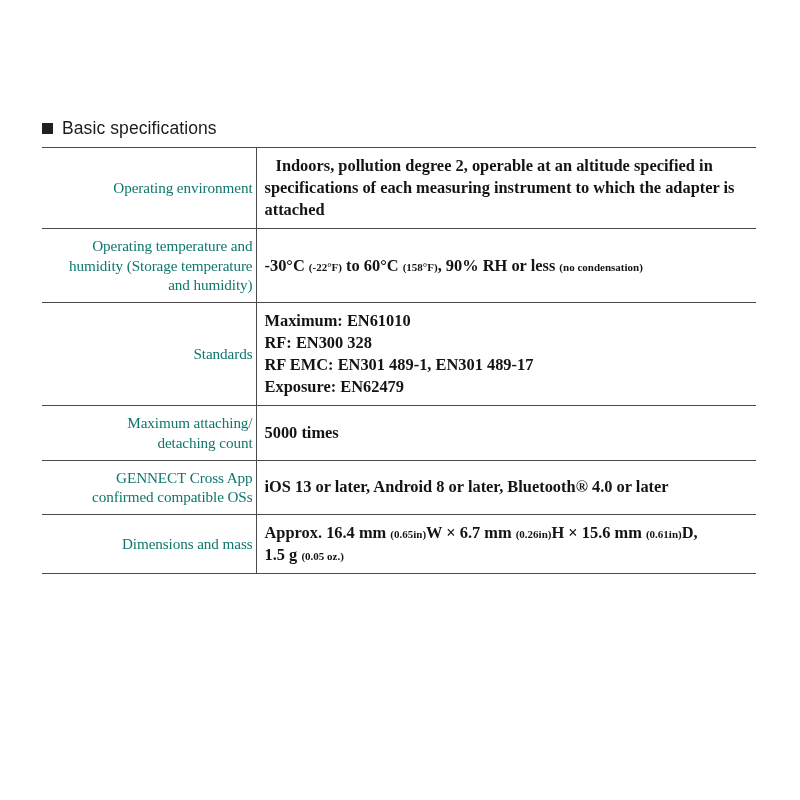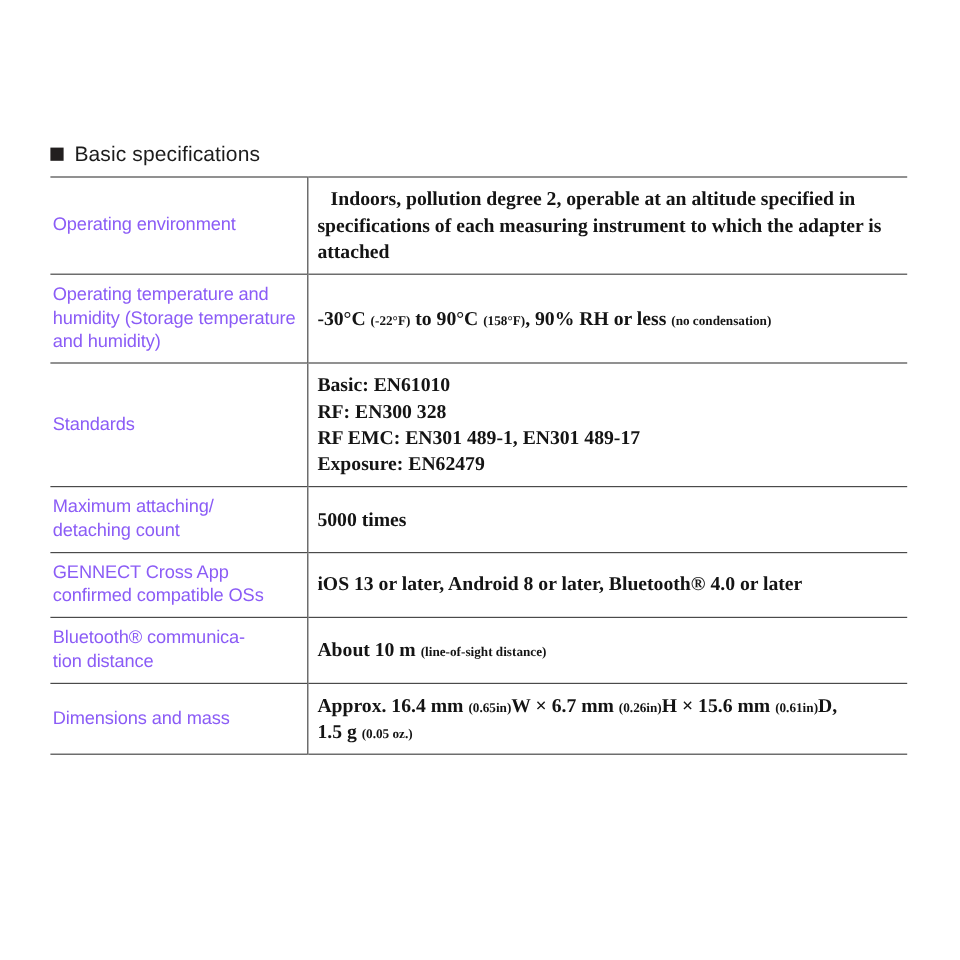--- a/index.html
+++ b/index.html
@@ -65,28 +65,29 @@
 
   .spec-table td {
     padding: 0;
     vertical-align: middle;
   }
 
   
   td.label-cell {
     width: 214px;
     vertical-align: middle;
-    font-family: Liberation Sans, sans-serif;
+    font-family: Liberation Serif, serif;
     font-size: 15.2px;
     line-height: 1.30;
-    color: #8b5cf6;
+    color: #0f766e;
     padding: 7px 3px 7px 2px;
     letter-spacing: -0.1px;
     border-right: 1.4px solid #4a4a4a;
     box-sizing: border-box;
+    text-align: right;
   }
 
   
   td.value-cell {
     vertical-align: top;
     font-family: "Liberation Serif", serif;
     font-size: 16.4px;
     line-height: 1.34;
     color: #141414;
     padding: 7px 4px 7px 8px;
@@ -130,28 +131,28 @@
         </td>
       </tr>
 
       <tr>
         <td class="label-cell">
           <span class="line">Operating temperature and</span>
           <span class="line">humidity (Storage temperature</span>
           <span class="line">and humidity)</span>
         </td>
         <td class="value-cell vcenter">
-          <span>-30°C </span><span class="small">(-22°F)</span><span> to 90°C </span><span class="small">(158°F)</span><span>, 90% RH or less </span><span class="small">(no condensation)</span>
+          <span>-30°C </span><span class="small">(-22°F)</span><span> to 60°C </span><span class="small">(158°F)</span><span>, 90% RH or less </span><span class="small">(no condensation)</span>
         </td>
       </tr>
 
       <tr>
         <td class="label-cell">Standards</td>
         <td class="value-cell">
-          <span class="line">Basic: EN61010</span>
+          <span class="line">Maximum: EN61010</span>
           <span class="line">RF: EN300 328</span>
           <span class="line">RF EMC: EN301 489-1, EN301 489-17</span>
           <span class="line">Exposure: EN62479</span>
         </td>
       </tr>
 
       <tr>
         <td class="label-cell">
           <span class="line">Maximum attaching/</span>
           <span class="line">detaching count</span>
@@ -160,29 +161,20 @@
       </tr>
 
       <tr>
         <td class="label-cell">
           <span class="line">GENNECT Cross App</span>
           <span class="line">confirmed compatible OSs</span>
         </td>
         <td class="value-cell vcenter">iOS 13 or later, Android 8 or later, Bluetooth® 4.0 or later</td>
       </tr>
 
-      <tr>
-        <td class="label-cell">
-          <span class="line">Bluetooth® communica-</span>
-          <span class="line">tion distance</span>
-        </td>
-        <td class="value-cell vcenter">
-          <span>About 10 m </span><span class="small">(line-of-sight distance)</span>
-        </td>
-      </tr>
 
 
       <tr>
         <td class="label-cell">Dimensions and mass</td>
         <td class="value-cell">
           <span class="line"><span>Approx. 16.4 mm </span><span class="small">(0.65in)</span><span>W × 6.7 mm </span><span class="small">(0.26in)</span><span>H × 15.6 mm </span><span class="small">(0.61in)</span><span>D,</span></span>
           <span class="line"><span>1.5 g </span><span class="small">(0.05 oz.)</span></span>
         </td>
       </tr>
 

